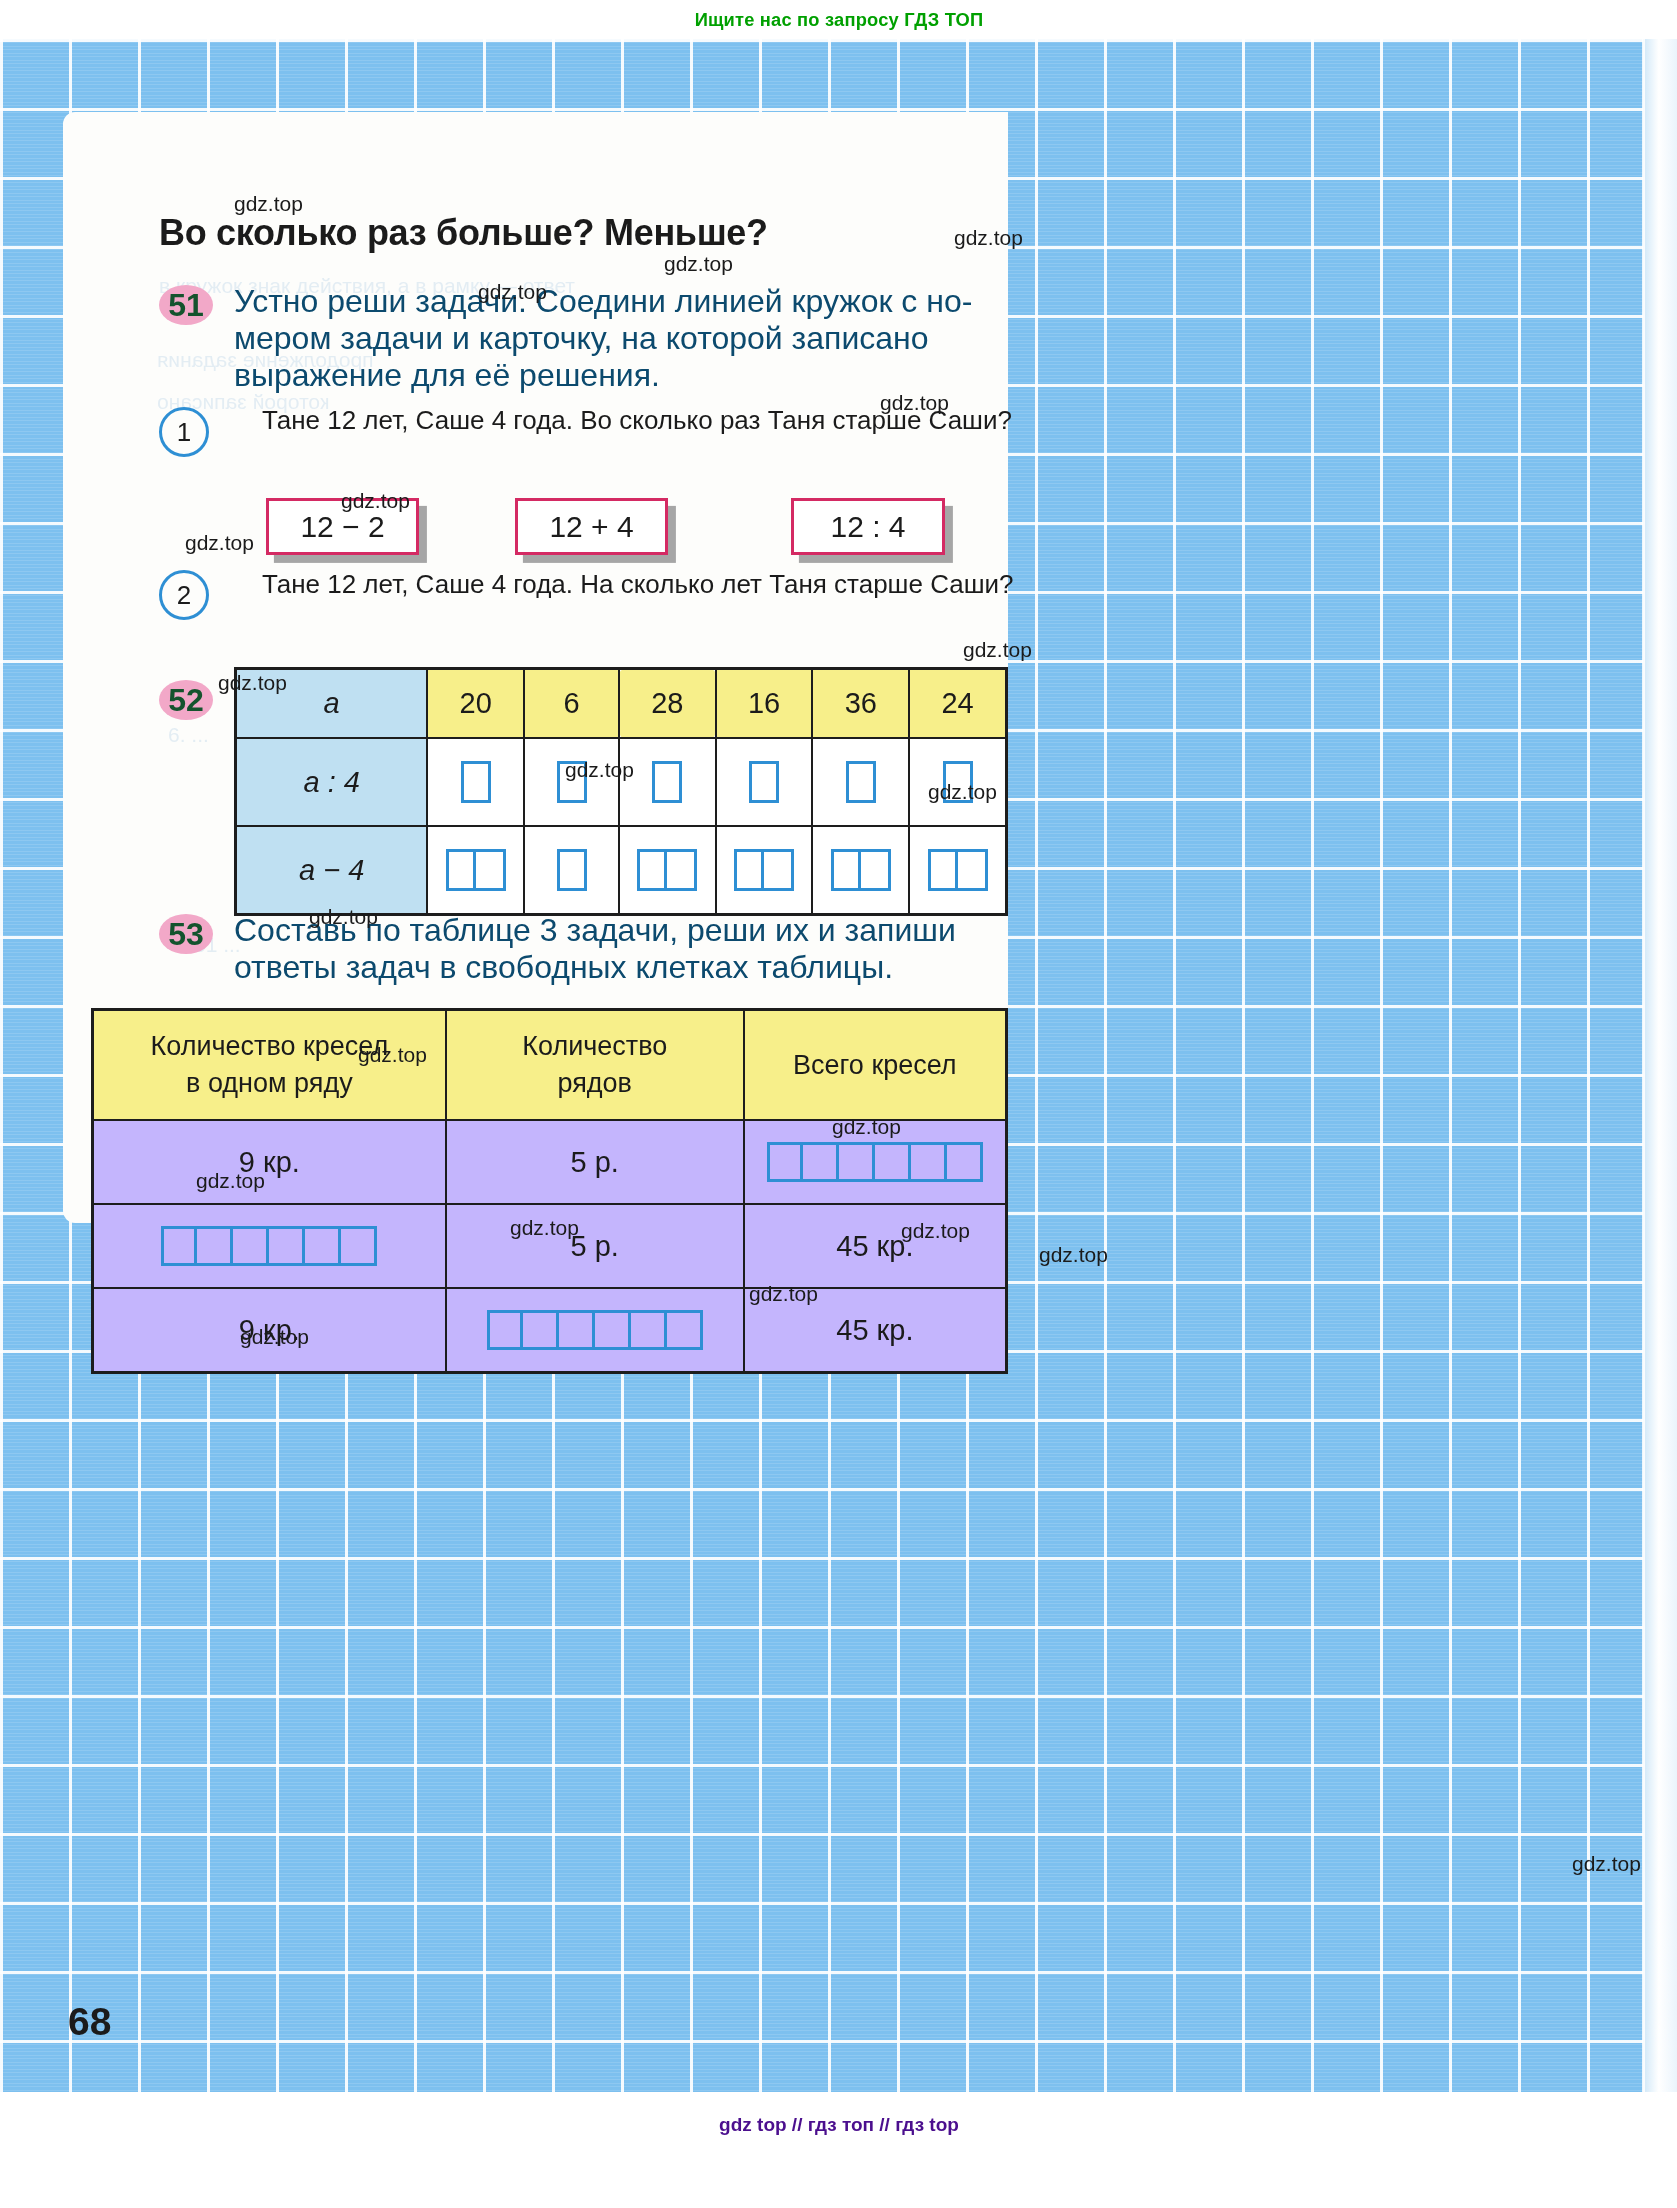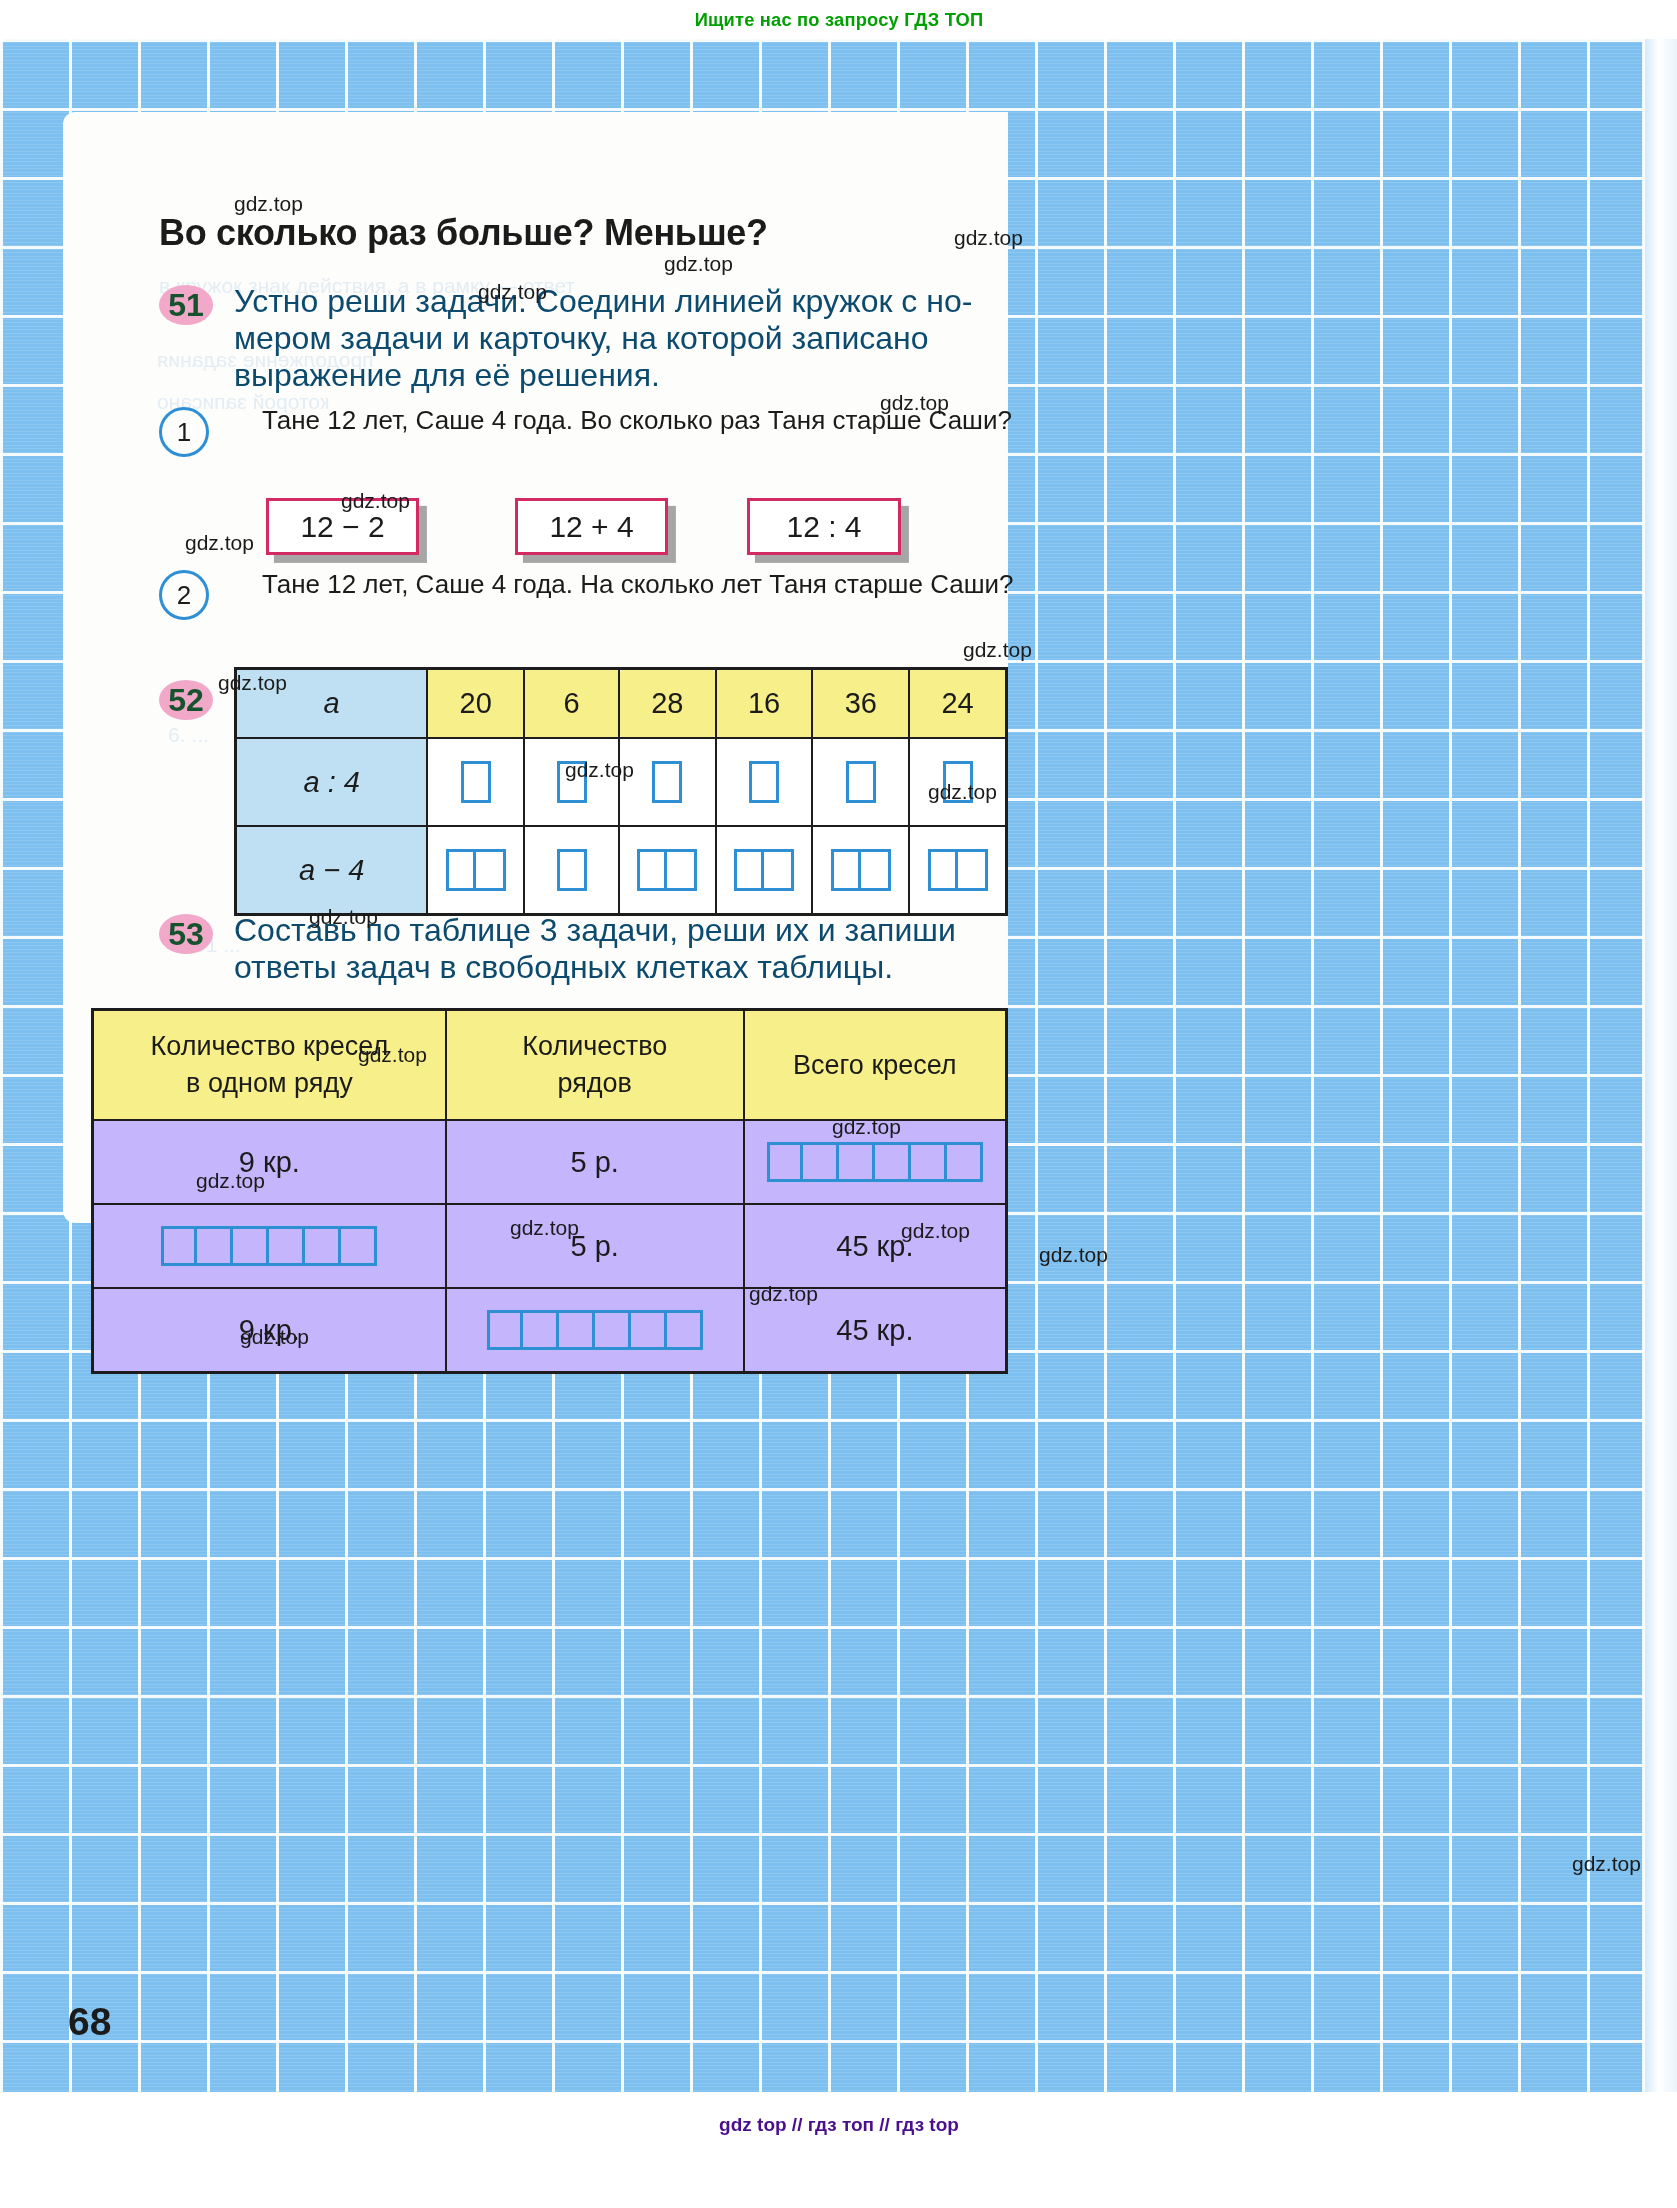--- a/index.html
+++ b/index.html
@@ -194,21 +194,21 @@
   <svg class="wedge" style="left:150px;top:278px;" width="35" height="96" viewBox="0 0 40 110">
     <path d="M36 2 L36 108 L4 58 Z" fill="#f26522"></path>
   </svg>
   <div class="prob-text" style="left:199px;top:290px;">
     <span class="ln">Тане 12 лет, Саше 4 года. Во сколько раз Таня</span>
     <span class="ln">старше Саши?</span>
   </div>
 
   <div class="card" style="left:203px;top:386px;width:147px;">12 − 2</div>
   <div class="card" style="left:452px;top:386px;width:147px;">12 + 4</div>
-  <div class="card" style="left:684px;top:386px;width:148px;">12 : 4</div>
+  <div class="card" style="left:728px;top:386px;width:148px;">12 : 4</div>
 
   <div class="circle-num" style="left:96px;top:458px;">2</div>
   <svg class="wedge" style="left:150px;top:442px;" width="35" height="96" viewBox="0 0 40 110">
     <path d="M36 2 L36 108 L4 58 Z" fill="#f26522"></path>
   </svg>
   <div class="prob-text" style="left:199px;top:454px;">
     <span class="ln">Тане 12 лет, Саше 4 года. На сколько лет Таня</span>
     <span class="ln">старше Саши?</span>
   </div>
 

